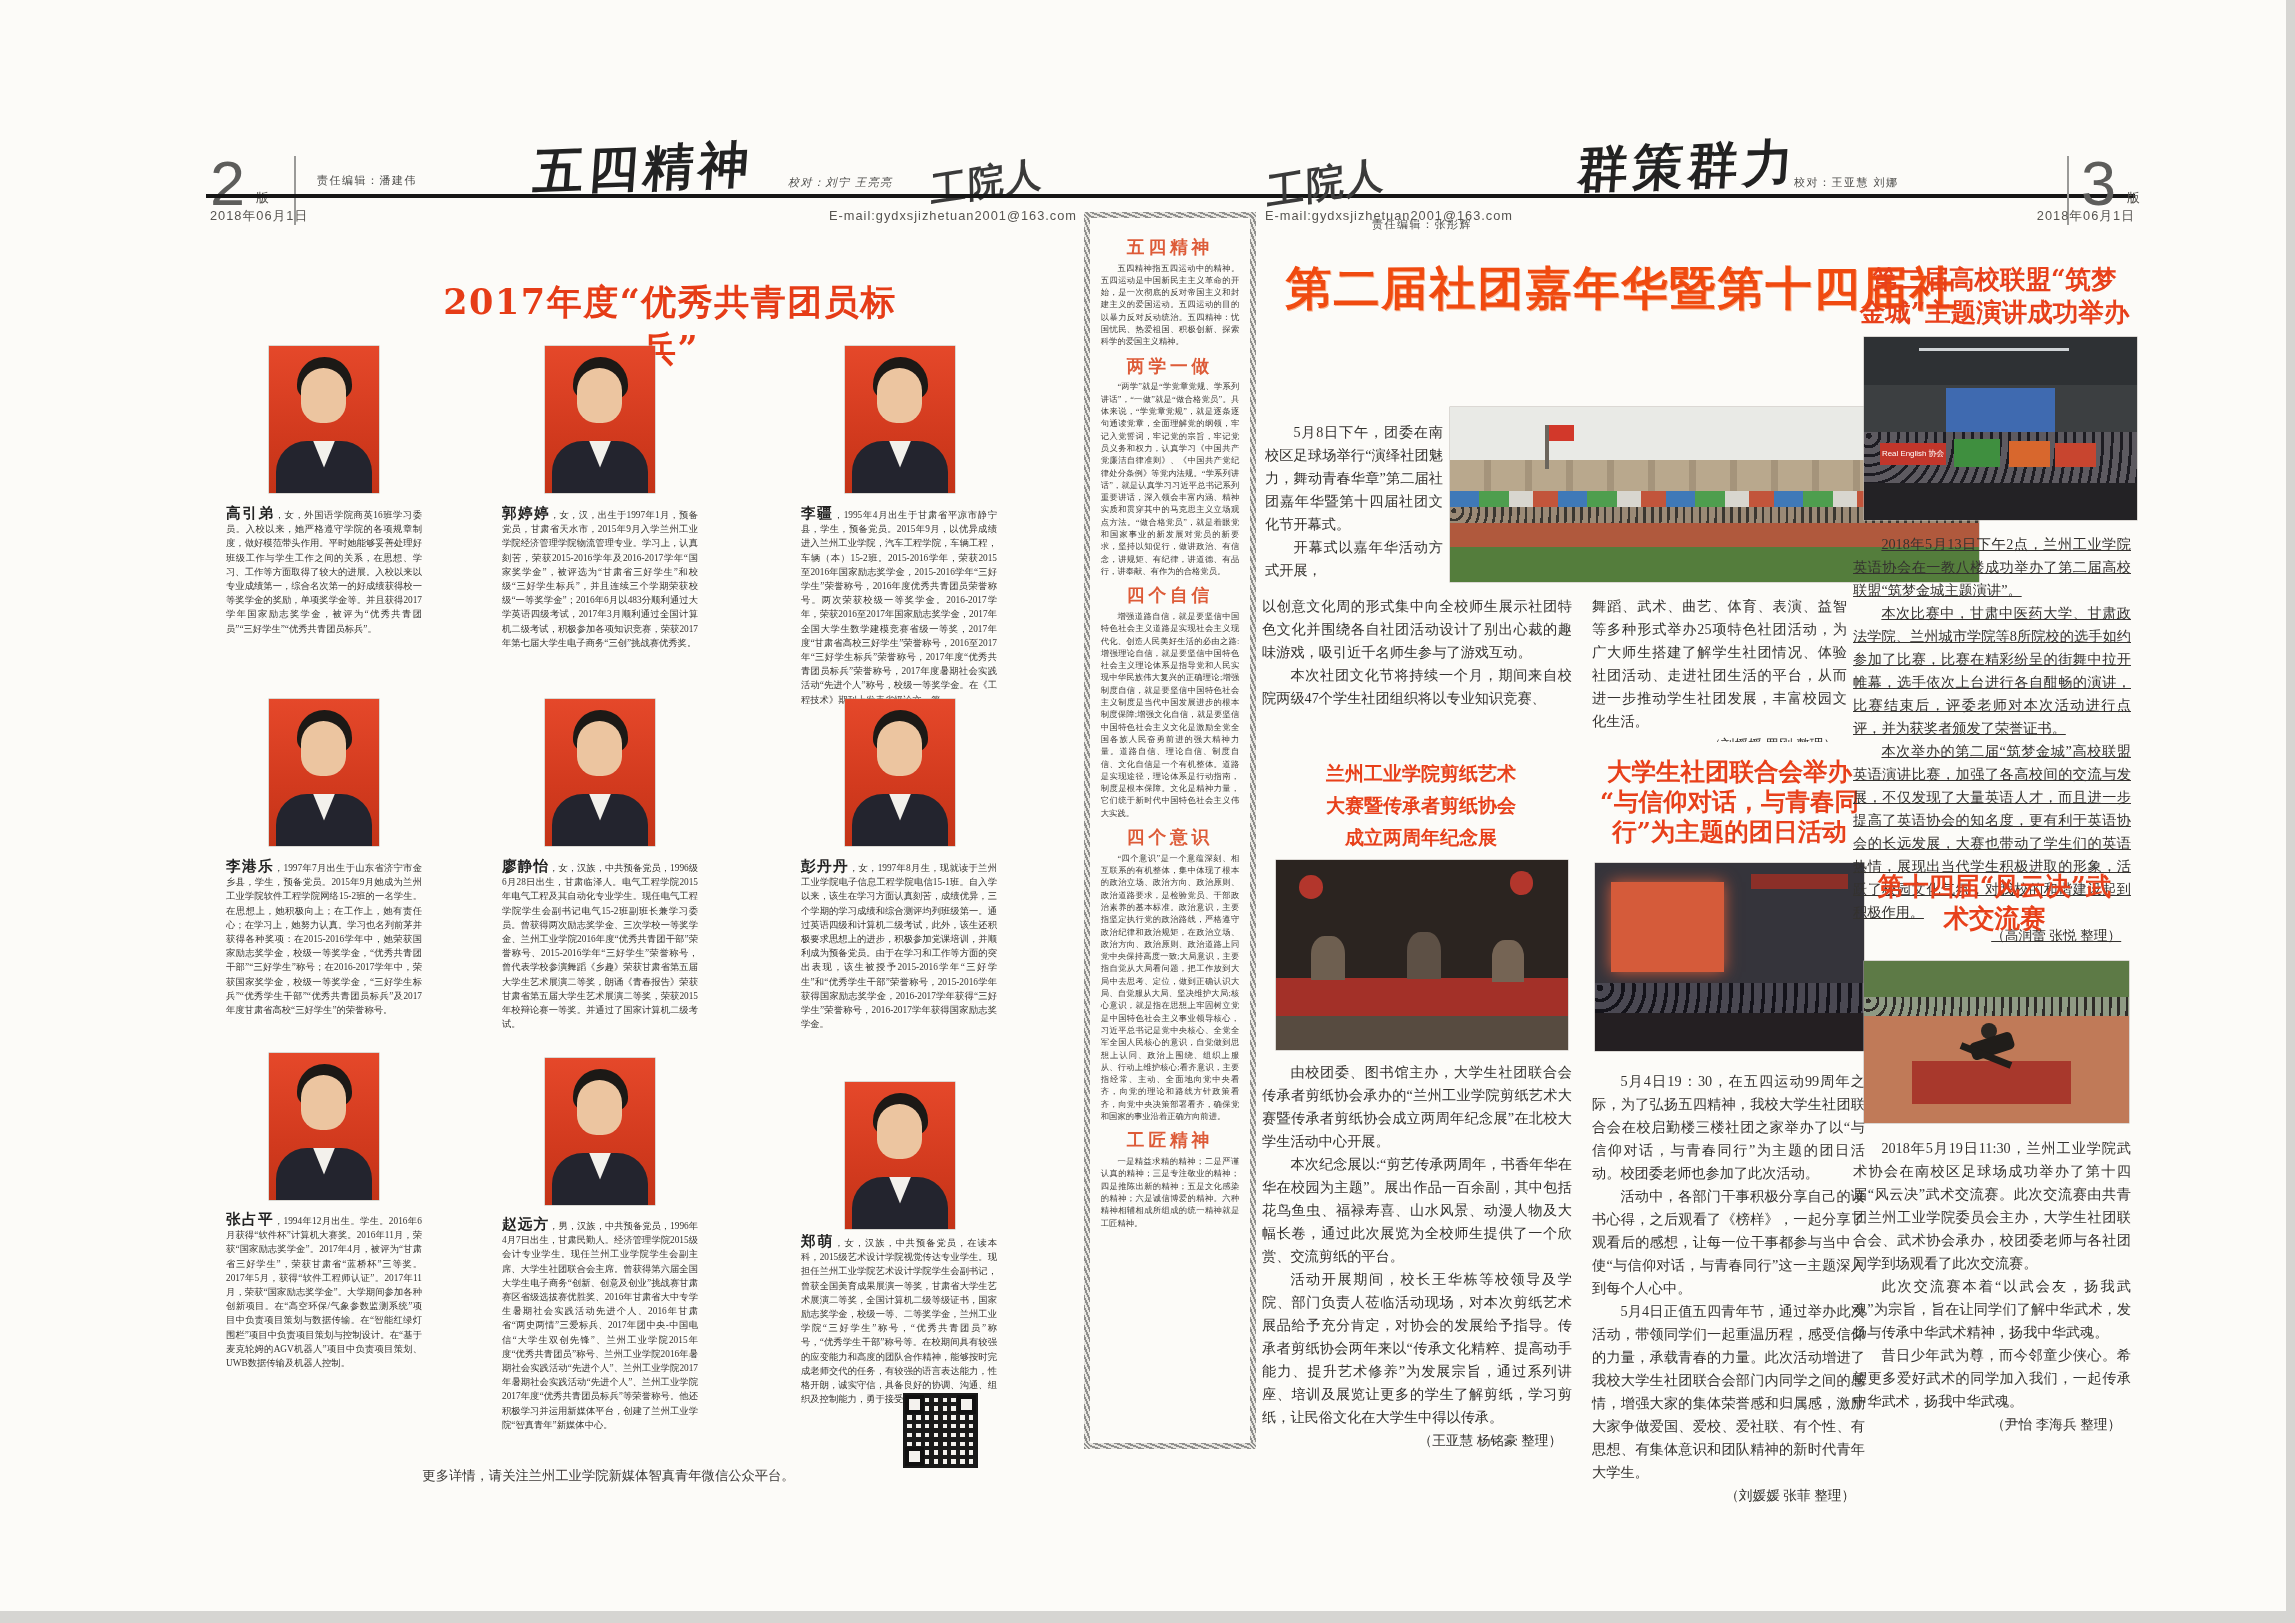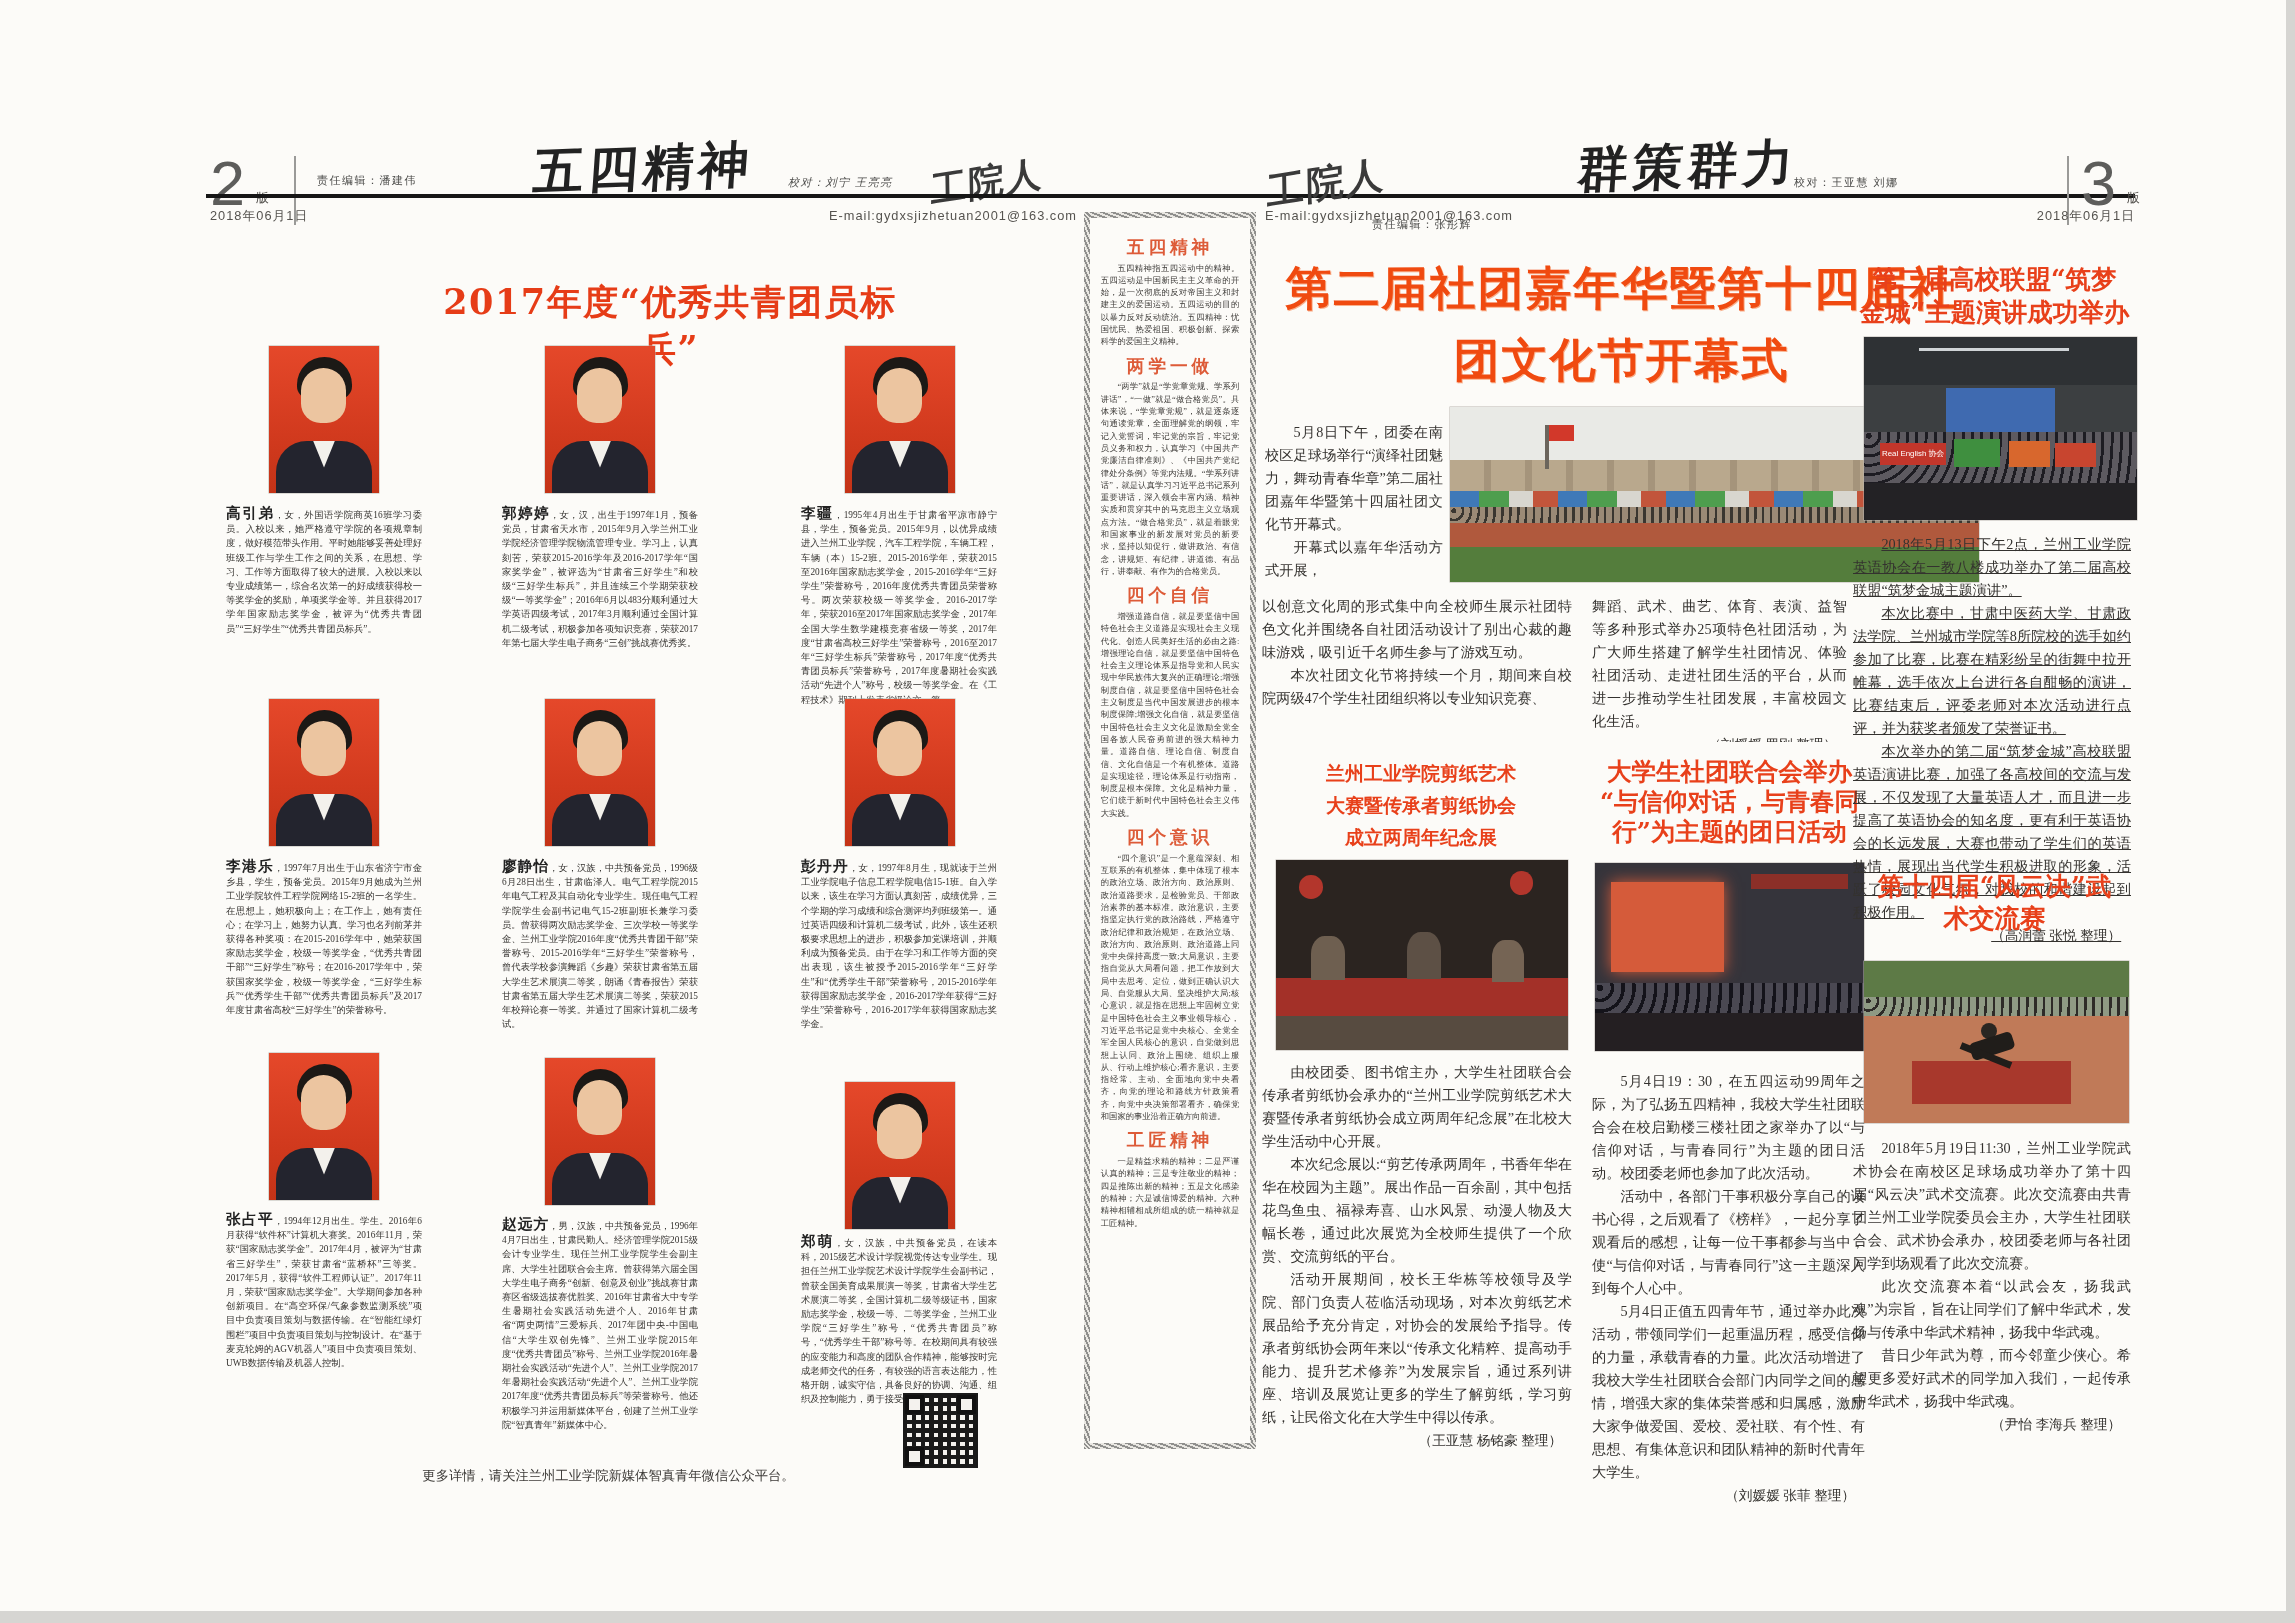--- a/index.html
+++ b/index.html
@@ -173,21 +173,20 @@
   <div class="abs hdr-small" style="left:1372px;top:173px;margin-top:44px;">责任编辑：张彤辉</div>
   <div class="abs masthead" style="left:1536px;top:133px;width:304px;font-size:50px;">群策群力</div>
   <div class="abs hdr-small" style="left:1794px;top:175px;">校对：王亚慧  刘娜</div>
   <div class="abs vline" style="left:2067px;top:156px;height:69px;"></div>
   <div class="abs pgnum" style="left:2081px;top:147px;font-size:63px;">3</div>
   <div class="abs meta" style="left:2127px;top:190px;">版</div>
   <div class="abs meta" style="left:1265px;top:208px;">E-mail:gydxsjizhetuan2001@163.com</div>
   <div class="abs meta" style="left:2017px;top:208px;width:118px;text-align:right;">2018年06月1日</div>
 
   <div class="abs bubble-head" style="left:1261px;top:258px;width:721px;font-size:46px;letter-spacing:2px;">第二届社团嘉年华暨第十四届社</div>
-  <div class="abs bubble-head" style="left:1261px;top:330px;width:721px;font-size:46px;letter-spacing:2px;">团文化节开幕式</div>
 
   <div class="abs photo" style="left:1450px;top:407px;width:529px;height:175px;">
     <div class="abs" style="left:0;top:0;width:100%;height:34%;background:#e9eae6;"></div>
     <div class="abs" style="left:0;top:30%;width:100%;height:22%;background:repeating-linear-gradient(90deg,#b9a88d 0 34px,#a5947b 34px 41px),linear-gradient(#b9a88d,#b9a88d);"></div>
     <div class="abs" style="left:0;top:48%;width:100%;height:10%;background:repeating-linear-gradient(90deg,#3f79b8 0 29.4px,#4e9e4e 29.4px 59px,#d8d6cf 59px 83px,#c2553b 83px 108px);"></div>
     <div class="abs" style="left:0;top:57%;width:100%;height:9%;background:repeating-radial-gradient(circle at 3.9px 3.9px,#3a3630 0 2.5px,#9b8a76 2.5px 7.9px);"></div>
     <div class="abs" style="left:0;top:66%;width:100%;height:14%;background:#b0593d;"></div>
     <div class="abs" style="left:0;top:80%;width:100%;height:20%;background:#547d3c;"></div>
     <div class="abs" style="left:18%;top:10%;width:3.9px;height:44px;background:#6b655c;"></div>
     <div class="abs" style="left:18.7%;top:10%;width:25.5px;height:16.7px;background:#d2382a;"></div>

